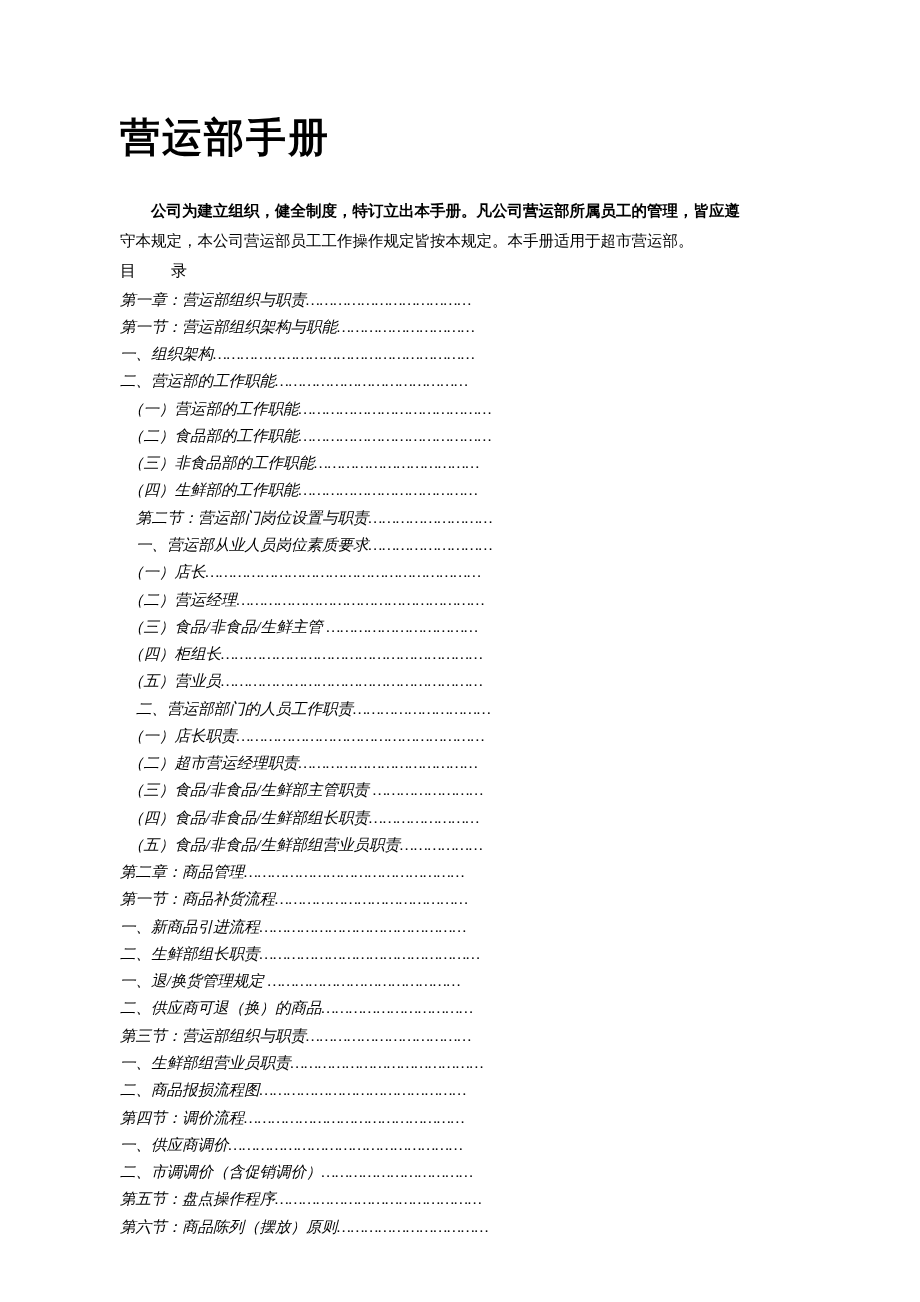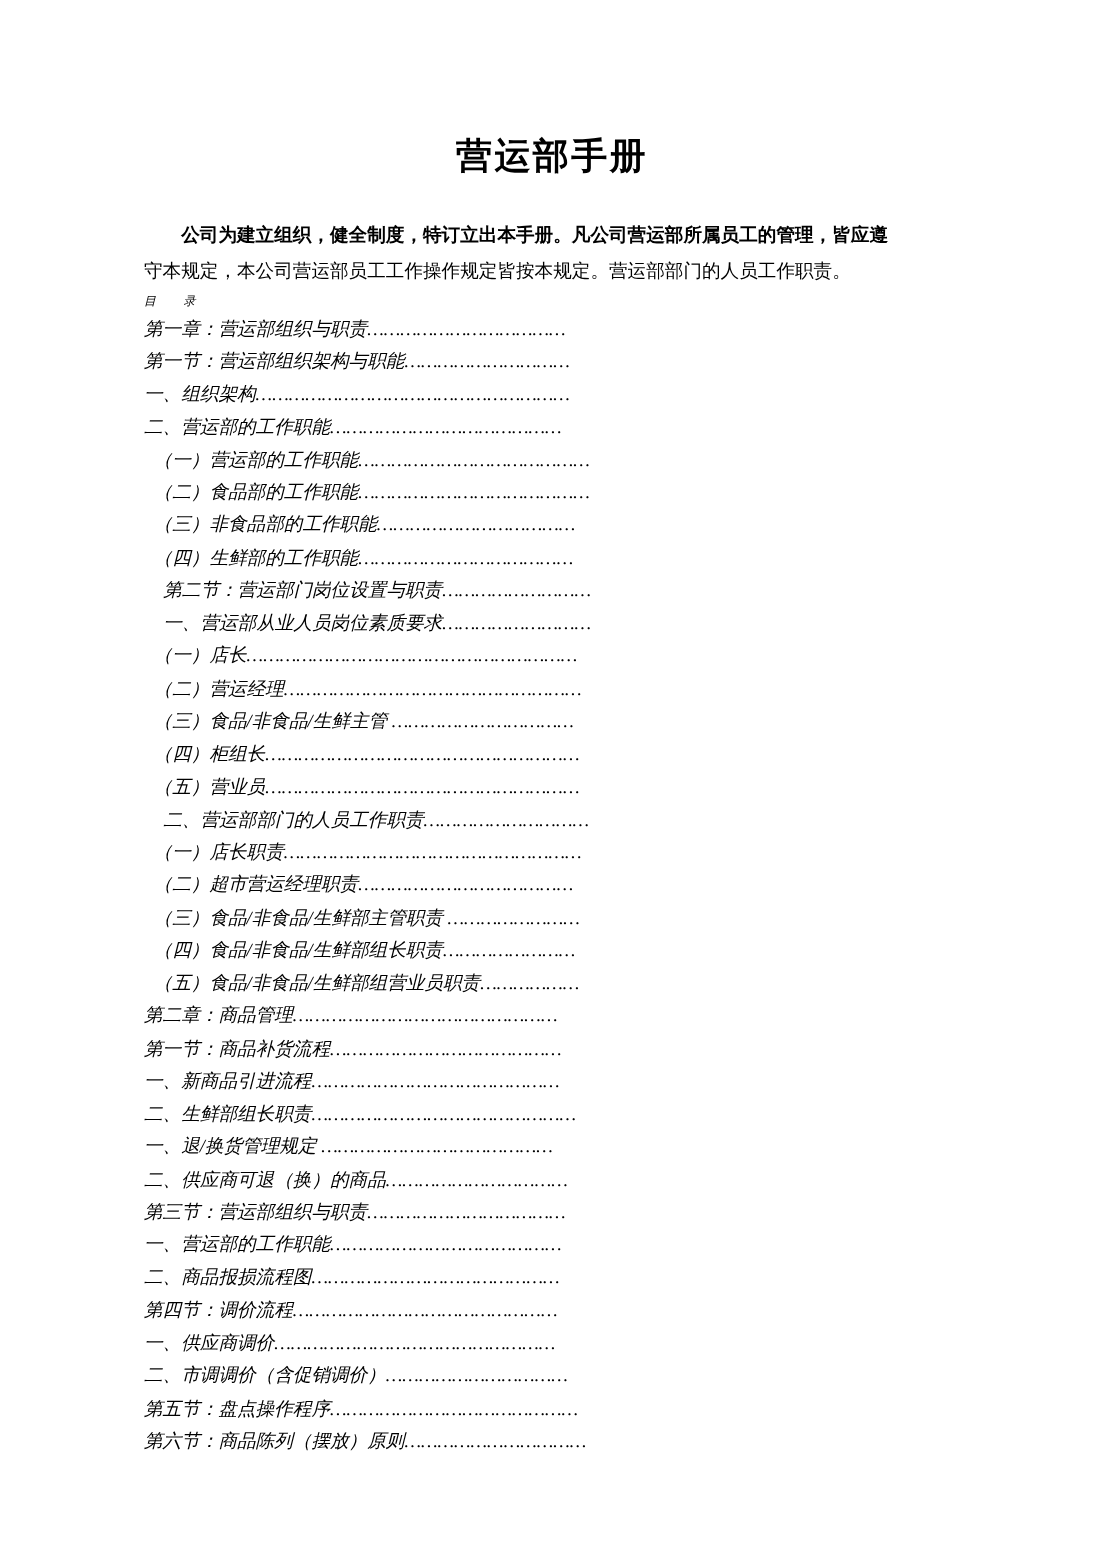--- a/index.html
+++ b/index.html
@@ -7,44 +7,42 @@
       padding: 0;
       background: #ffffff;
       font-family: "SimSun", "宋体", serif;
       color: #000000;
       width: 920px;
     }
     .page {
       padding: 110px 120px 80px 120px;
     }
     .title {
-      text-align: center;
-      font-size: 30px;
+      font-size: 40px;
       font-weight: bold;
       font-family: Liberation Serif, serif;
       margin-bottom: 32px;
       letter-spacing: 2px;
     }
     .intro {
       font-size: 15.5px;
       line-height: 1.8;
       text-indent: 2em;
       margin-bottom: 2px;
       font-weight: bold;
     }
     .intro2 {
       font-size: 15.5px;
       line-height: 1.8;
       margin-bottom: 2px;
     }
     .toc-header {
-      font-size: 10px;
+      font-size: 16px;
       line-height: 1.8;
       letter-spacing: 1px;
-      font-style: italic;
     }
     .toc-line {
       font-size: 15.5px;
       line-height: 1.76;
       white-space: nowrap;
       overflow: hidden;
       font-style: italic;
     }
     .indent-1 {
       padding-left: 8px;
@@ -52,21 +50,21 @@
     .indent-2 {
       padding-left: 16px;
     }
   </style>
 </head>
 <body>
 
 <div class="page">
   <div class="title">营运部手册</div>
   <div class="intro">公司为建立组织，健全制度，特订立出本手册。凡公司营运部所属员工的管理，皆应遵</div>
-  <div class="intro2">守本规定，本公司营运部员工工作操作规定皆按本规定。营运部部门的人员工作职责。</div>
+  <div class="intro2">守本规定，本公司营运部员工工作操作规定皆按本规定。本手册适用于超市营运部。</div>
   <div class="toc-header">目　　录</div>
   <div id="toc-container">
       <div class="toc-line">第一章：营运部组织与职责………………………………</div>
       <div class="toc-line">第一节：营运部组织架构与职能…………………………</div>
       <div class="toc-line">一、组织架构…………………………………………………</div>
       <div class="toc-line">二、营运部的工作职能……………………………………</div>
       <div class="toc-line indent-1">（一）营运部的工作职能……………………………………</div>
       <div class="toc-line indent-1">（二）食品部的工作职能……………………………………</div>
       <div class="toc-line indent-1">（三）非食品部的工作职能………………………………</div>
       <div class="toc-line indent-1">（四）生鲜部的工作职能…………………………………</div>
@@ -83,21 +81,21 @@
       <div class="toc-line indent-1">（三）食品/非食品/生鲜部主管职责 ……………………</div>
       <div class="toc-line indent-1">（四）食品/非食品/生鲜部组长职责……………………</div>
       <div class="toc-line indent-1">（五）食品/非食品/生鲜部组营业员职责………………</div>
       <div class="toc-line">第二章：商品管理…………………………………………</div>
       <div class="toc-line">第一节：商品补货流程……………………………………</div>
       <div class="toc-line">一、新商品引进流程………………………………………</div>
       <div class="toc-line">二、生鲜部组长职责…………………………………………</div>
       <div class="toc-line">一、退/换货管理规定 ……………………………………</div>
       <div class="toc-line">二、供应商可退（换）的商品……………………………</div>
       <div class="toc-line">第三节：营运部组织与职责………………………………</div>
-      <div class="toc-line">一、营运部的工作职能……………………………………</div>
+      <div class="toc-line">一、生鲜部组营业员职责……………………………………</div>
       <div class="toc-line">二、商品报损流程图………………………………………</div>
       <div class="toc-line">第四节：调价流程…………………………………………</div>
       <div class="toc-line">一、供应商调价……………………………………………</div>
       <div class="toc-line">二、市调调价（含促销调价）……………………………</div>
       <div class="toc-line">第五节：盘点操作程序………………………………………</div>
       <div class="toc-line">第六节：商品陈列（摆放）原则……………………………</div>
     </div>
 </div>
 
 </body></html>

